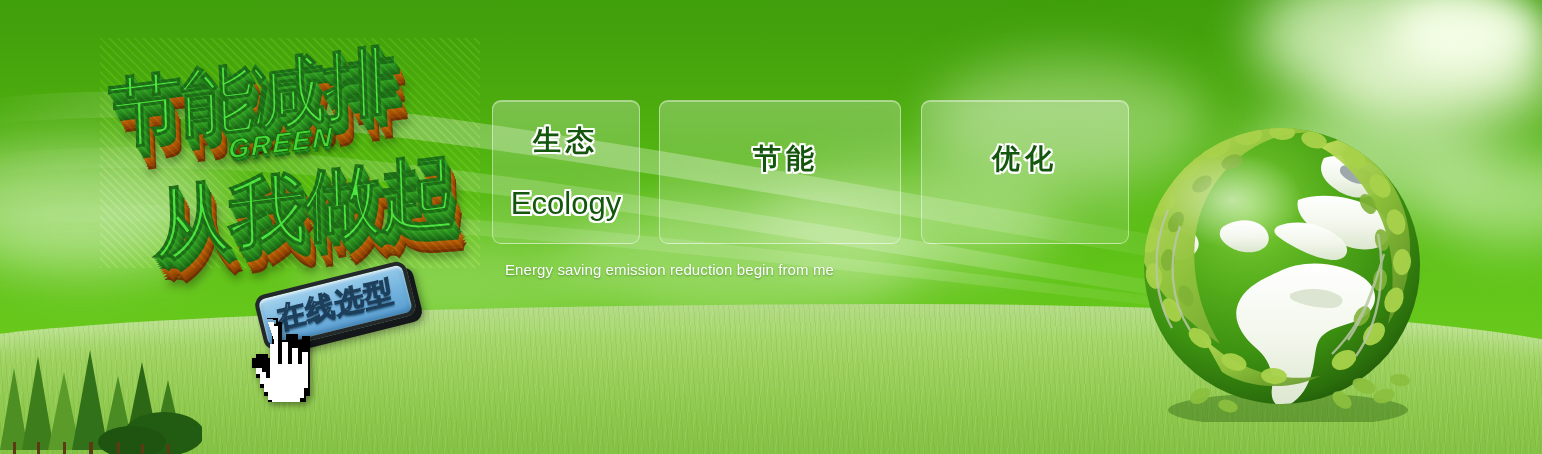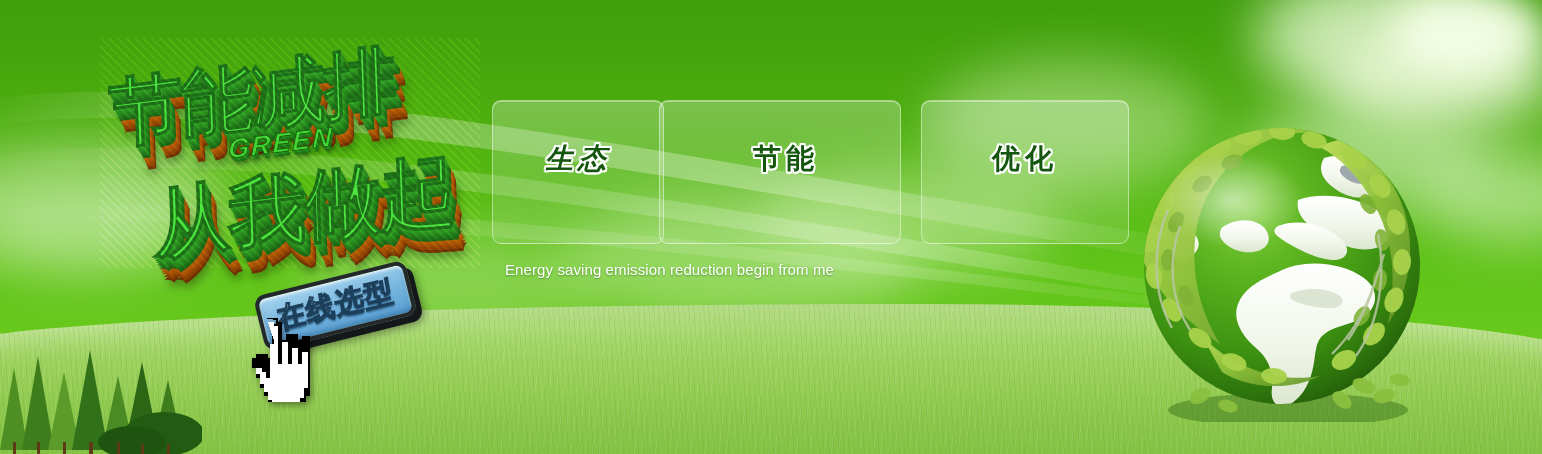--- a/index.html
+++ b/index.html
@@ -155,21 +155,21 @@
     border-radius:9px;
     background:linear-gradient(180deg,
         rgba(255,255,255,.26) 0%,
         rgba(255,255,255,.16) 45%,
         rgba(255,255,255,.10) 100%);
     box-shadow:inset 0 1px 0 rgba(255,255,255,.4);
     display:flex; flex-direction:column;
     align-items:center; justify-content:center;
     cursor:pointer;
   }
-  #card-0 { left:492px; width:172px;font-style:italic; }
+  #card-0 { left:492px; width:148px; }
   #card-1 { left:659px; width:242px;padding-left:12px; }
   #card-2 { left:921px; width:208px; }
 
   .card-zh {
     font-size:28px; font-weight:bold;
     color:#14560d; letter-spacing:5px;
     text-shadow:
       -1.6px -1.6px 0 #fff, 1.6px -1.6px 0 #fff,
       -1.6px 1.6px 0 #fff, 1.6px 1.6px 0 #fff,
       0 -2px 0 #fff, 0 2px 0 #fff, -2px 0 0 #fff, 2px 0 0 #fff;
@@ -329,20 +329,21 @@
       <path fill="#000000" d="M13,0 h7 v2 h2 v9 h2 v-3 h6 v3 h2 v-2 h6 v3 h2 v16 h-2 v5 h-2 v6 h-2 v4
                               h-19 v-4 h-2 v-4 h-2 v-5 h-2 v-5 h-2 v-5 h2 v-2 h6 v2 h2 v-17 h2 v-2 Z"></path>
       <path fill="#ffffff" d="M15,2 h3 v2 h2 v19 h2 v-11 h3 v11 h2 v-8 h3 v8 h2 v-6 h3 v18 h-2 v5 h-2 v4
                               h-14 v-3 h-2 v-4 h-2 v-4 h-2 v-5 h-2 v-3 h3 v2 h2 v3 h2 v-17 h2 v-2 Z"></path>
     </g>
   </svg>
 
   <div id="cards">
     <div class="card" id="card-0">
       <span class="card-zh">生态</span>
+      <span class="card-en">Ecology</span>
     </div>
     <div class="card" id="card-1">
       <span class="card-zh">节能</span>
     </div>
     <div class="card" id="card-2">
       <span class="card-zh">优化</span>
     </div>
   </div>
 
   <div id="tagline">Energy saving emission reduction begin from me</div>

